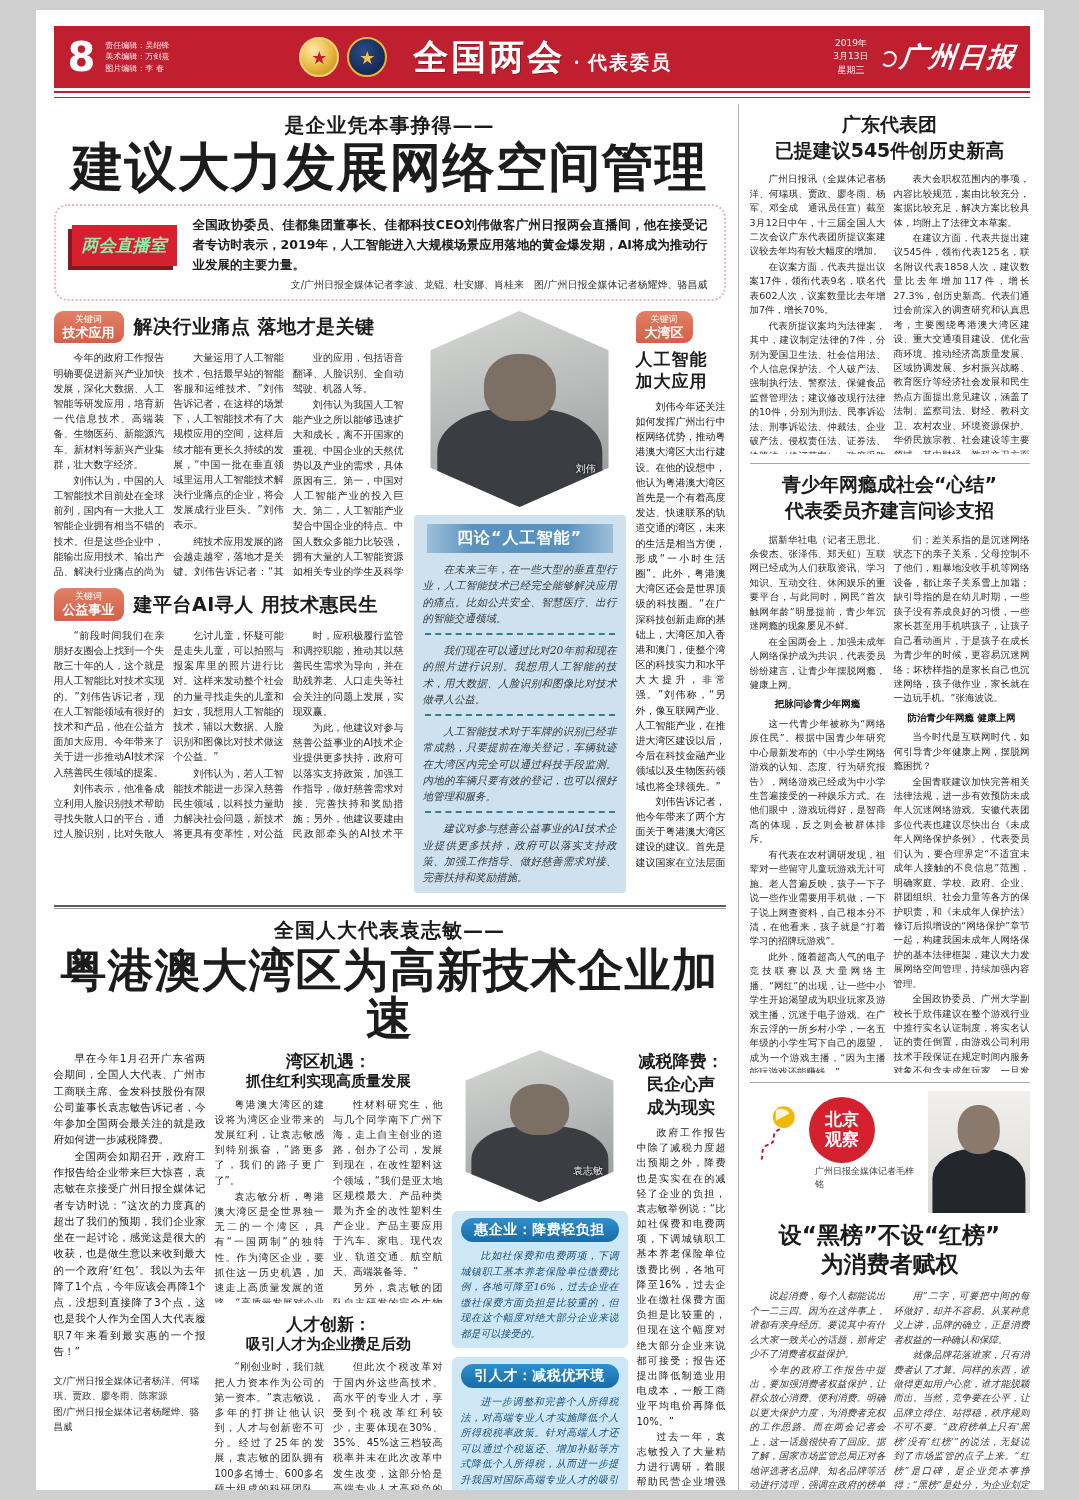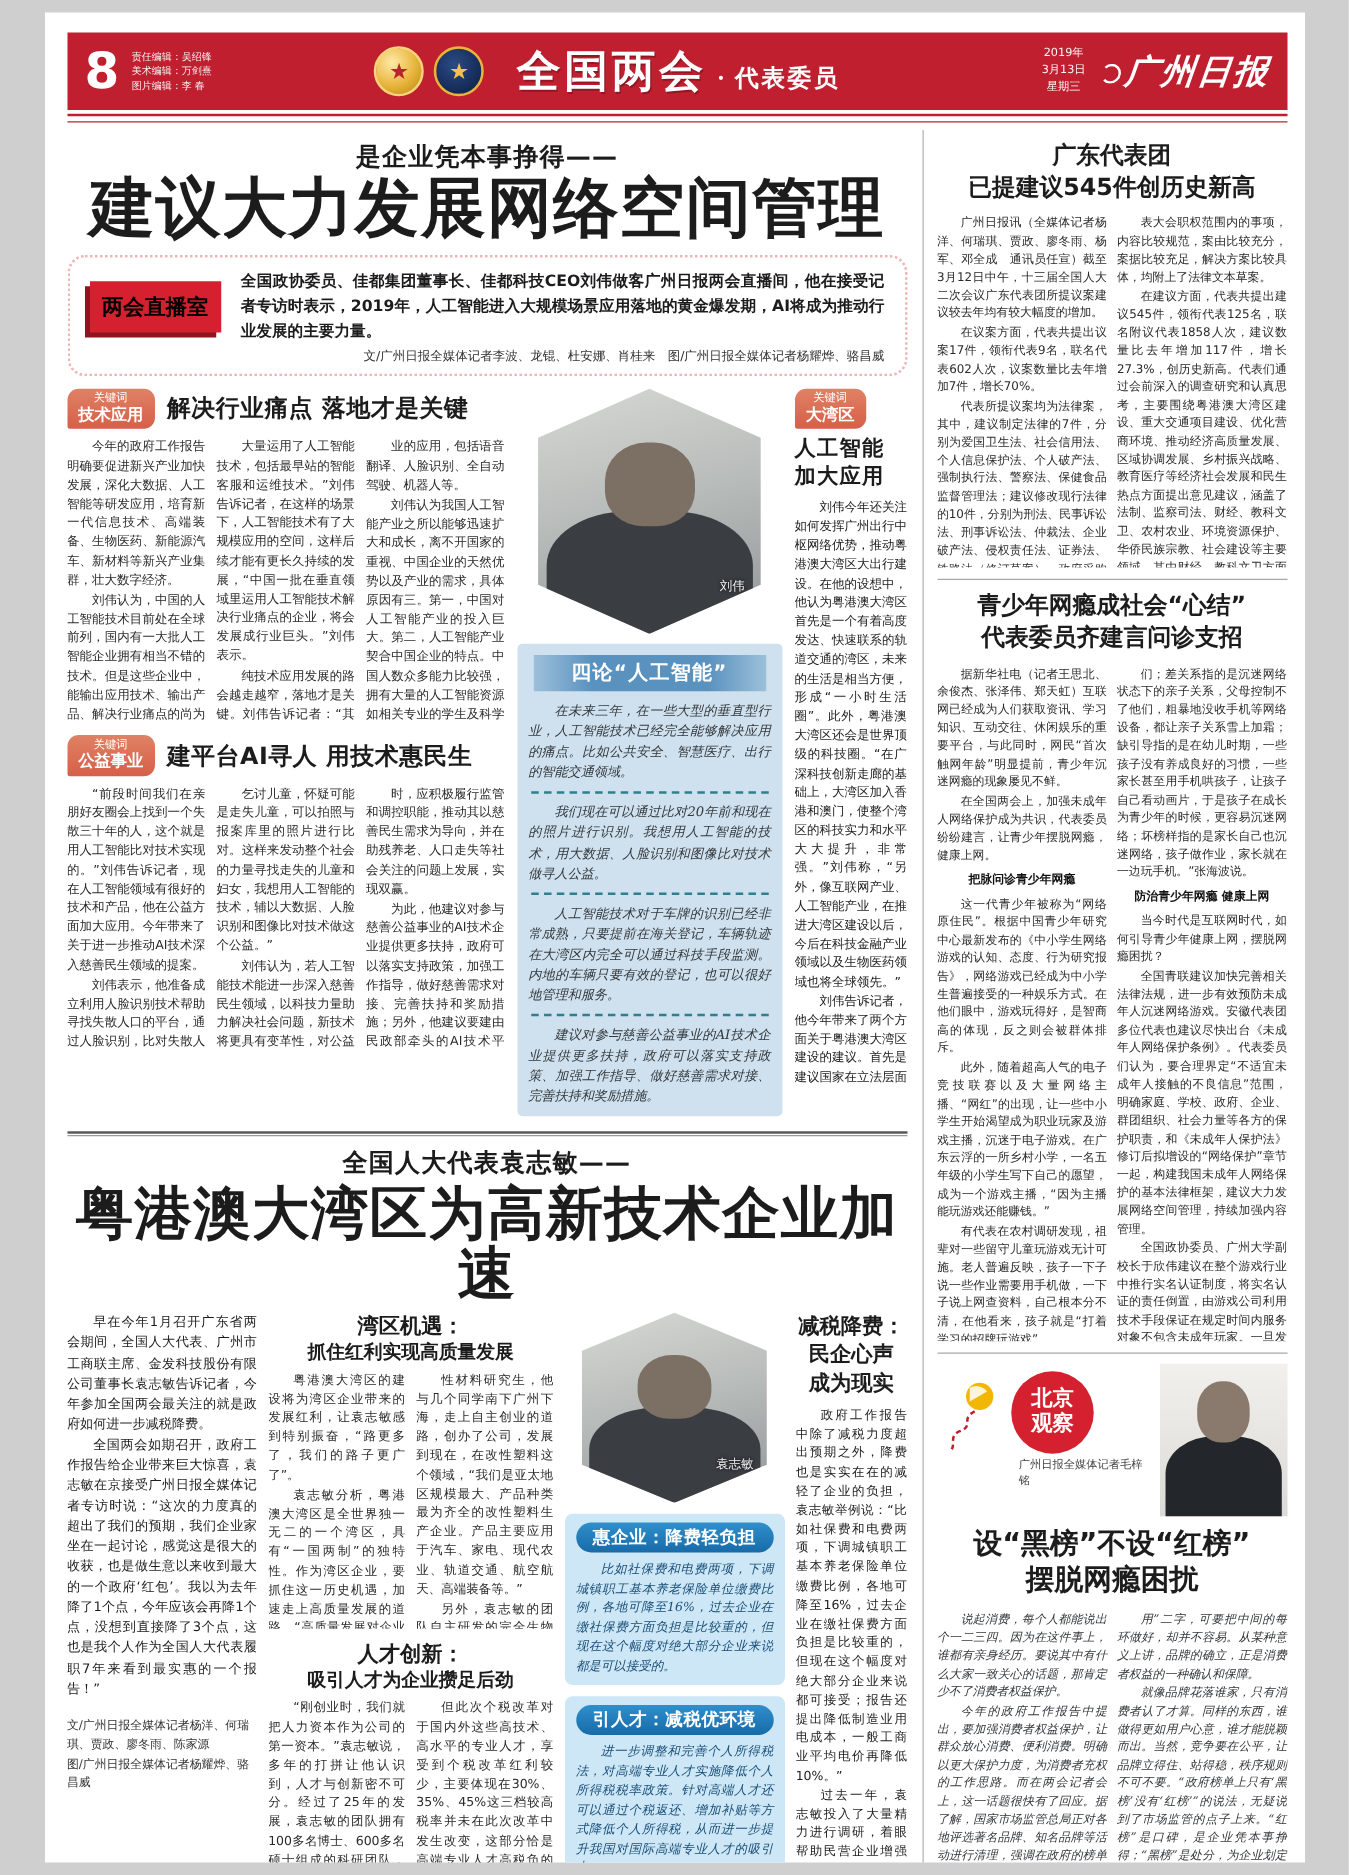--- a/index.html
+++ b/index.html
@@ -34,21 +34,21 @@
   .headline-1 { text-align:center; font-size:52px; font-weight:900; line-height:1.02; letter-spacing:1px; margin:2px 0 10px; }
   .headline-2 { text-align:center; font-size:46px; font-weight:900; line-height:1.05; letter-spacing:1px; margin:2px 0 8px; }
   .cols { display:flex; gap:9px; overflow:hidden; }
   .col { flex:1; font-size:10px; line-height:1.52; text-align:justify; color:#2a2a2a; min-width:0; }
   .col p { margin:0 0 1px; text-indent:2em; }
   .col p.col-subhead { font-weight:800; text-indent:0; text-align:center; margin:5px 0; color:#111; }
 
   
   .lead-box { border:2px dotted #efb5b5; border-radius:14px; padding:9px 16px 7px; }
   .lead-inner { display:flex; align-items:center; gap:16px; }
-  .live-badge { background:#d5212f; color:#000000; font-size:17px; font-weight:900; padding:9px 10px; white-space:nowrap; position:relative; box-shadow:-4px 4px 0 #8e1420; }
+  .live-badge { background:#d5212f; color:#86efac; font-size:17px; font-weight:900; padding:9px 10px; white-space:nowrap; position:relative; box-shadow:-4px 4px 0 #8e1420;font-style:italic; }
   .lead-text { font-size:12.5px; font-weight:600; line-height:1.6; text-align:justify; }
   .lead-byline { font-size:10px; text-align:right; margin-top:3px; color:#333; }
 
   
   .sections-row { display:flex; gap:10px; margin-top:10px; }
   .kw-left { flex:0 0 350px; }
   .kw-mid { flex:0 0 212px; }
   .kw-right { flex:1; min-width:0; }
   .kw-header { display:flex; align-items:center; gap:10px; margin-bottom:7px; }
   .kw-badge { background:linear-gradient(#e08165,#d65f48); color:#fff; border-radius:9px 9px 9px 2px; text-align:center; padding:3px 9px; line-height:1.2; flex:0 0 auto; }
@@ -377,22 +377,22 @@
         <div class="rail-title">
           <div>青少年网瘾成社会“心结”</div>
           <div>代表委员齐建言问诊支招</div>
         </div>
         <div class="cols">
           <div class="col">
               <p>据新华社电（记者王思北、余俊杰、张泽伟、郑天虹）互联网已经成为人们获取资讯、学习知识、互动交往、休闲娱乐的重要平台，与此同时，网民“首次触网年龄”明显提前，青少年沉迷网瘾的现象屡见不鲜。</p>
               <p>在全国两会上，加强未成年人网络保护成为共识，代表委员纷纷建言，让青少年摆脱网瘾，健康上网。</p>
               <p class="col-subhead">把脉问诊青少年网瘾</p>
               <p>这一代青少年被称为“网络原住民”。根据中国青少年研究中心最新发布的《中小学生网络游戏的认知、态度、行为研究报告》，网络游戏已经成为中小学生普遍接受的一种娱乐方式。在他们眼中，游戏玩得好，是智商高的体现，反之则会被群体排斥。</p>
+              <p>有代表在农村调研发现，祖辈对一些留守儿童玩游戏无计可施。老人普遍反映，孩子一下子说一些作业需要用手机做，一下子说上网查资料，自己根本分不清，在他看来，孩子就是“打着学习的招牌玩游戏”。</p>
               <p>此外，随着超高人气的电子竞技联赛以及大量网络主播、“网红”的出现，让一些中小学生开始渴望成为职业玩家及游戏主播，沉迷于电子游戏。在广东云浮的一所乡村小学，一名五年级的小学生写下自己的愿望，成为一个游戏主播，“因为主播能玩游戏还能赚钱。”</p>
-              <p>有代表在农村调研发现，祖辈对一些留守儿童玩游戏无计可施。老人普遍反映，孩子一下子说一些作业需要用手机做，一下子说上网查资料，自己根本分不清，在他看来，孩子就是“打着学习的招牌玩游戏”。</p>
             </div>
           <div class="col">
               <p>们；差关系指的是沉迷网络状态下的亲子关系，父母控制不了他们，粗暴地没收手机等网络设备，都让亲子关系雪上加霜；缺引导指的是在幼儿时期，一些孩子没有养成良好的习惯，一些家长甚至用手机哄孩子，让孩子自己看动画片，于是孩子在成长为青少年的时候，更容易沉迷网络；坏榜样指的是家长自己也沉迷网络，孩子做作业，家长就在一边玩手机。”张海波说。</p>
               <p class="col-subhead">防治青少年网瘾  健康上网</p>
               <p>当今时代是互联网时代，如何引导青少年健康上网，摆脱网瘾困扰？</p>
               <p>全国青联建议加快完善相关法律法规，进一步有效预防未成年人沉迷网络游戏。安徽代表团多位代表也建议尽快出台《未成年人网络保护条例》。代表委员们认为，要合理界定“不适宜未成年人接触的不良信息”范围，明确家庭、学校、政府、企业、群团组织、社会力量等各方的保护职责，和《未成年人保护法》修订后拟增设的“网络保护”章节一起，构建我国未成年人网络保护的基本法律框架，建议大力发展网络空间管理，持续加强内容管理。</p>
               <p>全国政协委员、广州大学副校长于欣伟建议在整个游戏行业中推行实名认证制度，将实名认证的责任倒置，由游戏公司利用技术手段保证在规定时间内服务对象不包含未成年玩家。一旦发现游戏公司在规定时间向未成年玩家提供游戏服务，监护人可以向相关部门进行举报，由国家对违规行为进行严格处罚。全国政协委员、重庆静昇律师事务所主任律师彭静建议，强化App分类监管，保障青少年绿色网络安全。</p>
             </div>
         </div>
       </div>
@@ -413,21 +413,21 @@
             </div>
             <div class="bj-credit">广州日报全媒体记者毛梓铭</div>
           </div>
           <div class="bj-photo">
             <div class="ph-body"></div>
             <div class="ph-head"></div>
           </div>
         </div>
         <div class="bj-title">
           <div>设“黑榜”不设“红榜”</div>
-          <div>摆脱网瘾困扰</div>
+          <div>为消费者赋权</div>
         </div>
         <div class="cols bj-cols">
           <div class="col">
               <p>说起消费，每个人都能说出个一二三四。因为在这件事上，谁都有亲身经历。要说其中有什么大家一致关心的话题，那肯定少不了消费者权益保护。</p>
               <p>今年的政府工作报告中提出，要加强消费者权益保护，让群众放心消费、便利消费。明确以更大保护力度，为消费者充权的工作思路。而在两会记者会上，这一话题很快有了回应。据了解，国家市场监管总局正对各地评选著名品牌、知名品牌等活动进行清理，强调在政府的榜单上只有“黑榜”没有“红榜”。</p>
             </div>
           <div class="col">
               <p>用”二字，可要把中间的每环做好，却并不容易。从某种意义上讲，品牌的确立，正是消费者权益的一种确认和保障。</p>
               <p>就像品牌花落谁家，只有消费者认了才算。同样的东西，谁做得更如用户心意，谁才能脱颖而出。当然，竞争要在公平，让品牌立得住、站得稳，秩序规则不可不要。“政府榜单上只有‘黑榜’没有‘红榜’”的说法，无疑说到了市场监管的点子上来。“红榜”是口碑，是企业凭本事挣得；“黑榜”是处分，为企业划定行为底线。设“黑榜”，让劣品牌无立足之地；不设“红榜”，给消费者更大话语权。两者合到一起，方构成消费者权益保护的完整闭环。</p>
             </div>

